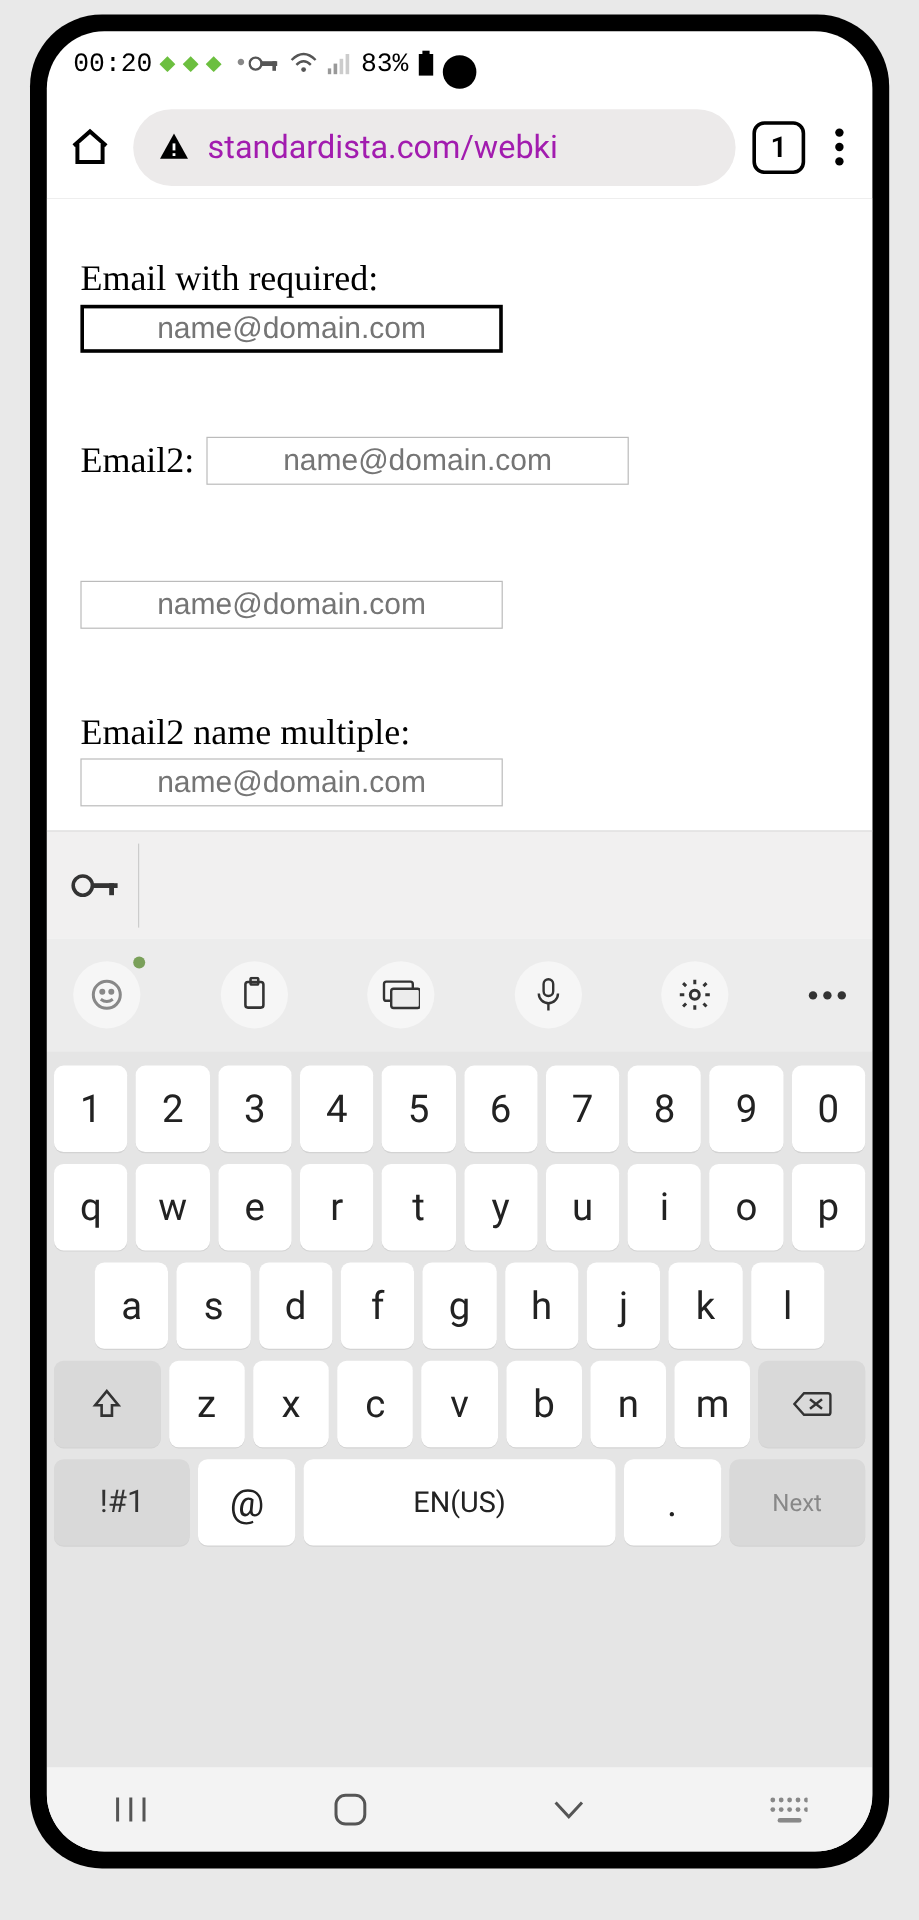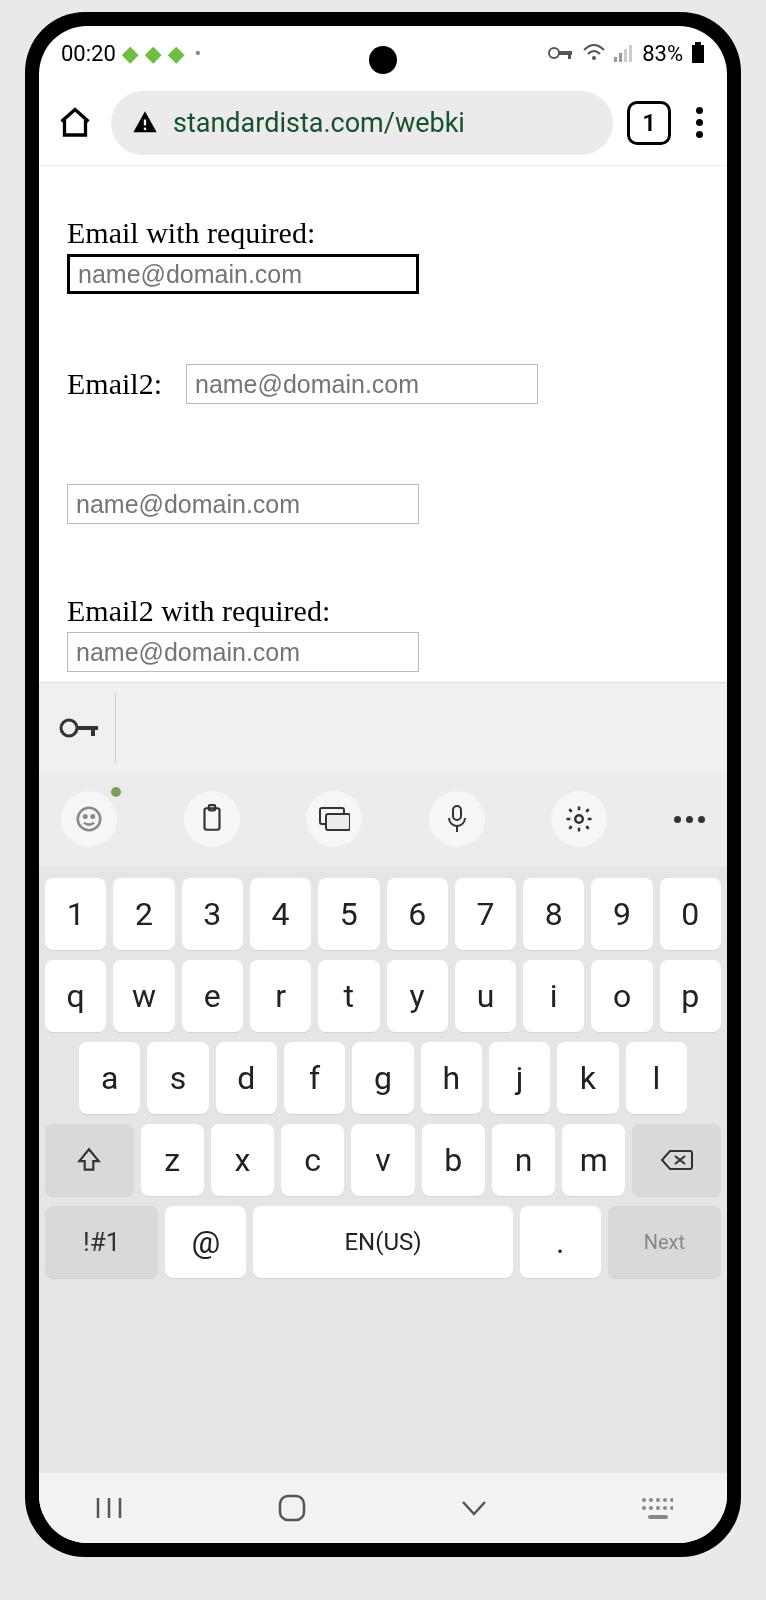--- a/index.html
+++ b/index.html
@@ -36,24 +36,24 @@
     width:28px; height:28px;
     background:#000;
     border-radius:50%;
     z-index:50;
   }
   
   .statusbar {
     height:54px;
     display:flex;
     align-items:center;
-    justify-content:space-between;
     padding:0 22px;
     font-size:22px;
     color:#000;
+    font-family:Liberation Mono, monospace;
   }
   .sb-left { display:flex; align-items:center; gap:6px; }
   .sb-right { display:flex; align-items:center; gap:8px; }
   .android-dot { color:#6cbf3f; font-size:22px; }
   .dot-grey { color:#888; font-size:20px; margin-left:4px;}
   .battery { display:inline-block; }
   
   .browserbar {
     height:86px;
     display:flex;
@@ -68,57 +68,58 @@
   }
   .omnibox {
     flex:1;
     background:#eceaea;
     border-radius:40px;
     height:64px;
     display:flex;
     align-items:center;
     padding:0 20px;
     gap:14px;
-    color:#14532d;
+    color:#a21caf;
     font-size:27px;
     overflow:hidden;
     white-space:nowrap;
   }
   .tabcount {
     width:44px; height:44px;
     border:3px solid #000;
     border-radius:10px;
     display:flex; align-items:center; justify-content:center;
     font-weight:600;
     font-size:24px;
   }
   .menu-dots {
     width:28px;
     display:flex; flex-direction:column; align-items:center; gap:5px;
   }
   .menu-dots span { width:7px; height:7px; background:#000; border-radius:50%; }
   
   .page {
     flex:0 0 auto;
-    padding:50px 28px 10px 28px;
+    padding:50px 28px 20px 28px;
     font-family: Georgia, "Times New Roman", serif;
     color:#000;
     background:#fff;
   }
   .field { margin-bottom:70px; }
   .field-label { font-size:30px; margin-bottom:4px; }
-  .field-inline { display:flex; align-items:center; gap:24px; flex-wrap:wrap; }
+  .field-inline { display:flex; align-items:center; gap:10px; flex-wrap:wrap; }
   .input {
     font-family: -apple-system, sans-serif;
     font-size:25px;
     padding:4px 8px;
     border:1px solid #bbb;
     width:352px;
     height:40px;
     color:#888;
+    text-align:center;
   }
   .input.focused { border:3px solid #000; color:#888; }
   
   .suggest {
     height:90px;
     background:#f1f0f0;
     display:flex;
     align-items:center;
     padding:0 16px;
     border-top:1px solid #ddd;
@@ -278,21 +279,21 @@
         <input class="input focused" type="text" placeholder="name@domain.com" style="">
       </div>
       <div class="field field-inline" style="margin-bottom:80px;">
         <span class="field-label" style="margin-bottom:0">Email2:</span>
         <input class="input" type="text" placeholder="name@domain.com" style="">
       </div>
       <div class="field">
         <input class="input" type="text" placeholder="name@domain.com" style="">
       </div>
       <div class="field" style="margin-bottom:0">
-        <div class="field-label">Email2 with required:</div>
+        <div class="field-label">Email2 name multiple:</div>
         <input class="input" type="text" placeholder="name@domain.com" style="">
       </div>
     </div>
 
     <div class="suggest">
       <div class="suggest-key">
         <svg width="42" height="28" viewBox="0 0 42 28">
             <circle cx="10" cy="14" r="8" fill="none" stroke="#333" stroke-width="3"></circle>
             <rect x="17" y="12" width="22" height="4" fill="#333"></rect>
             <rect x="32" y="12" width="4" height="10" fill="#333"></rect>

